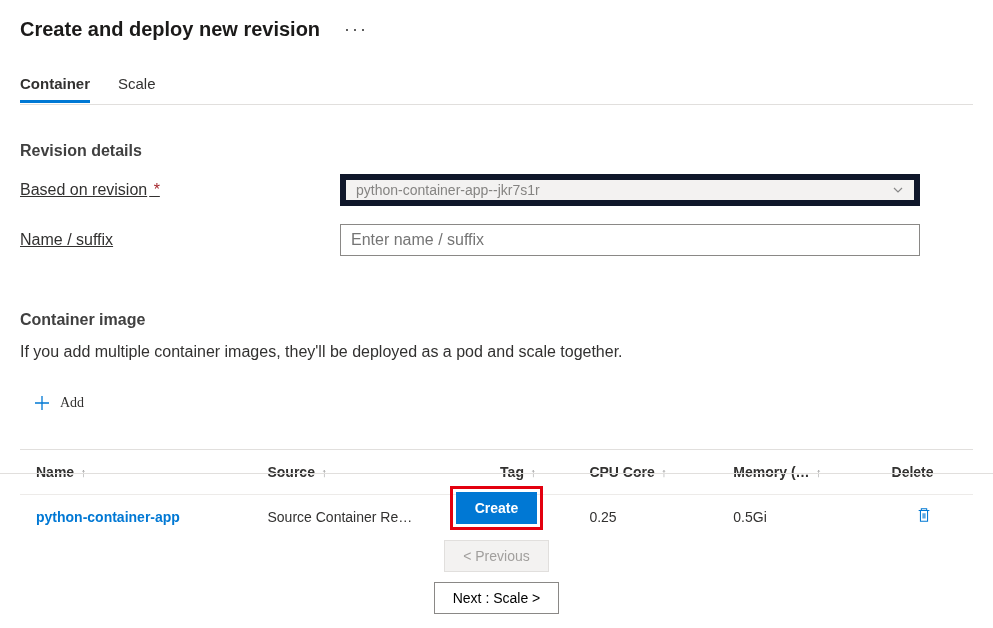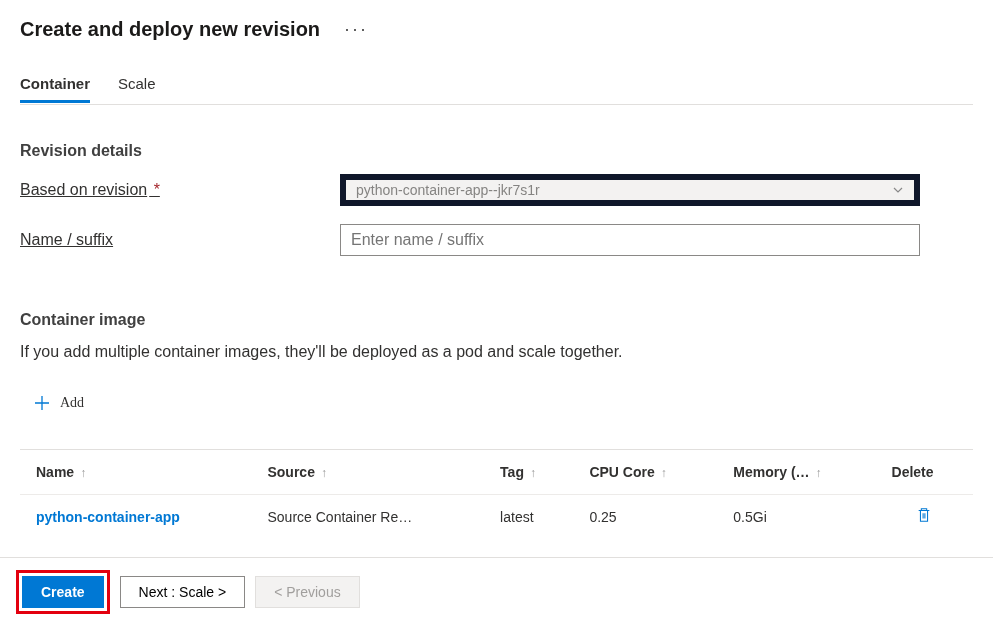--- a/index.html
+++ b/index.html
@@ -141,20 +141,21 @@
     .delete-icon svg { width: 16px; height: 16px; stroke: #0078d4; fill: none; }
     .footer {
       position: absolute;
       bottom: 10px;
       left: 0; right: 0;
       padding: 12px 16px 4px 16px;
       border-top: 1px solid #e1dfdd;
       display: flex;
       gap: 10px;
       align-items: center;
+      flex-direction: column;
     }
     .highlight-box {
       border: 3px solid #e3000f;
       padding: 3px;
       display: inline-flex;
     }
     .btn {
       height: 32px;
       padding: 0 18px;
       font-size: 14px;
@@ -259,15 +260,15 @@
         </tr>
       </tbody>
     </table>
   </div>
 </div>
 
 <div class="footer">
   <span class="highlight-box">
     <button class="btn primary">Create</button>
   </span>
+  <button class="btn disabled">&lt; Previous</button>
   <button class="btn">Next : Scale &gt;</button>
-  <button class="btn disabled">&lt; Previous</button>
 </div>
 
 </body></html>

